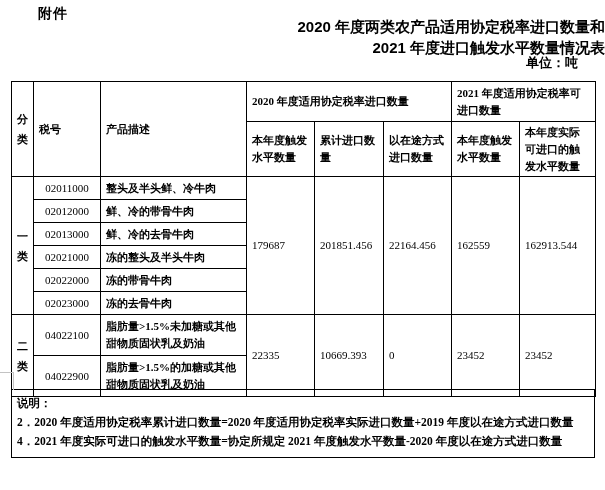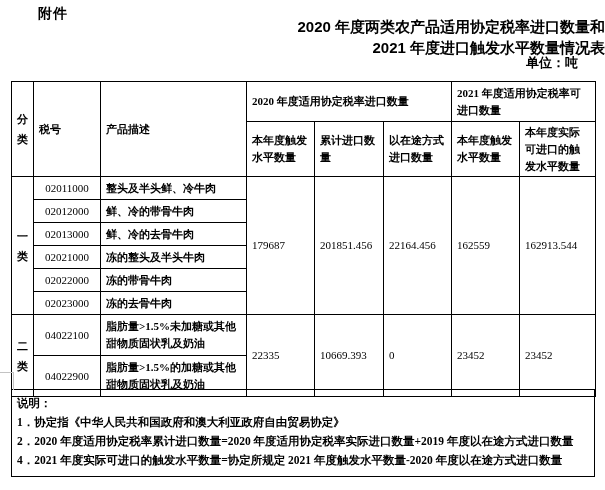--- a/index.html
+++ b/index.html
@@ -154,18 +154,17 @@
       <td class="desc-cell">
         <div>脂肪量&gt;1.5%的加糖或其他</div>
         <div>甜物质固状乳及奶油</div>
       </td>
     </tr>
   </tbody>
 </table>
 
 <div class="notes-box">
   <div class="note-line">说明：</div>
-  <div class="note-line">1．协定指《中华人民共和国政府和澳大利亚政府自由贸易协定》</div>
   <div class="note-line">2．2020 年度适用协定税率累计进口数量=2020 年度适用协定税率实际进口数量+2019 年度以在途方式进口数量</div>
   <div class="note-line">4．2021 年度实际可进口的触发水平数量=协定所规定 2021 年度触发水平数量-2020 年度以在途方式进口数量</div>
 </div>
 
 <div class="margin-artifact"></div>
 
 </body></html>

